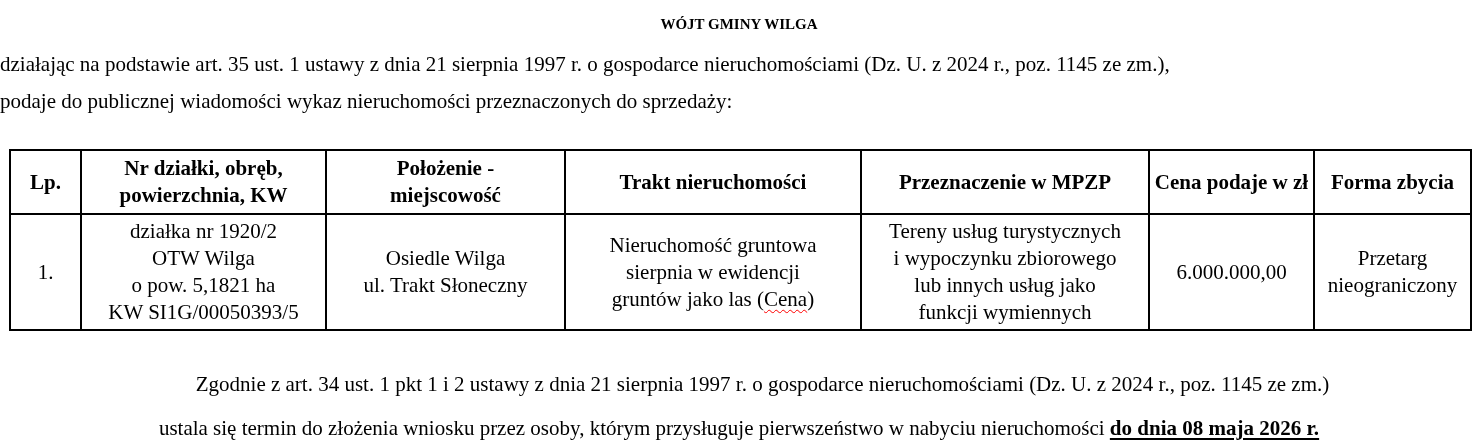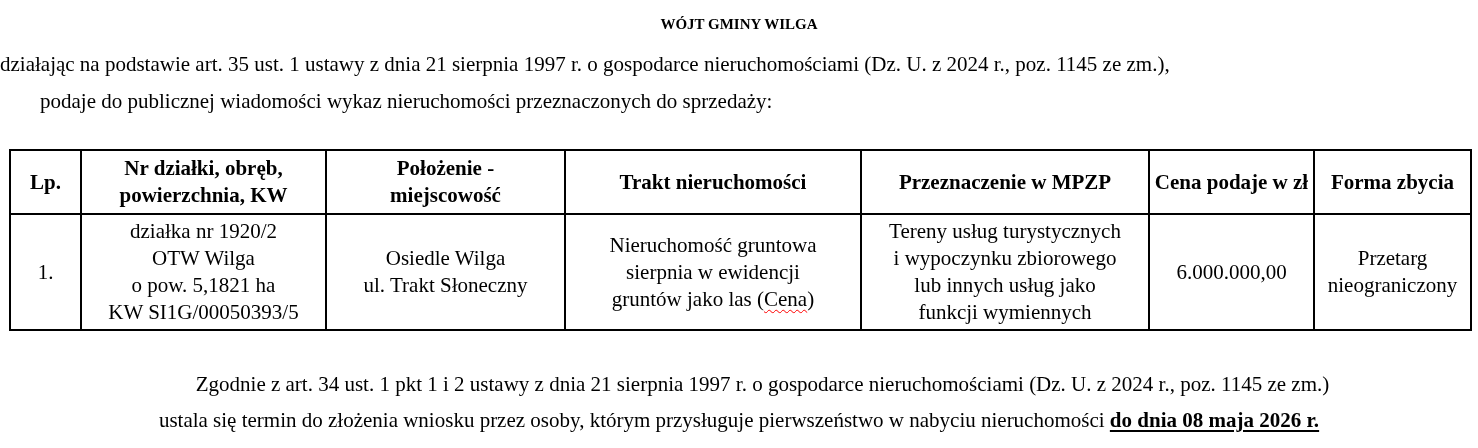--- a/index.html
+++ b/index.html
@@ -18,21 +18,21 @@
     font-size: 15px;
     font-weight: 700;
     text-align: center;
     line-height: 26px;
   }
   .intro-line {
     font-size: 21px;
     line-height: 26px;
   }
   .intro-line.l1 { margin-top: 14px; }
-  .intro-line.l2 { margin-top: 11px; margin-left: 40px; }
+  .intro-line.l2 { margin-top: 11px; }
   table.property-table {
     border-collapse: collapse;
     table-layout: fixed;
     width: 1461px;
     margin: 35px 0 1px 9px;
   }
   .property-table th, .property-table td {
     border: 2px solid #000000;
     text-align: center;
     vertical-align: middle;
@@ -47,21 +47,21 @@
     text-decoration: underline wavy #ff0000;
     text-decoration-thickness: 1px;
     text-underline-offset: 3px;
   }
   .footer-line {
     text-align: center;
     font-size: 21px;
     line-height: 26px;
   }
   .footer-line.f1 { margin-top: 40px; margin-left: 47px; }
-  .footer-line.f2 { margin-top: 10px; }
+  .footer-line.f2 { margin-top: 18px; }
   .deadline {
     font-weight: 700;
     text-decoration: underline;
     text-decoration-thickness: 2px;
     text-underline-offset: 3px;
   }
 </style>
 </head>
 <body>
 

